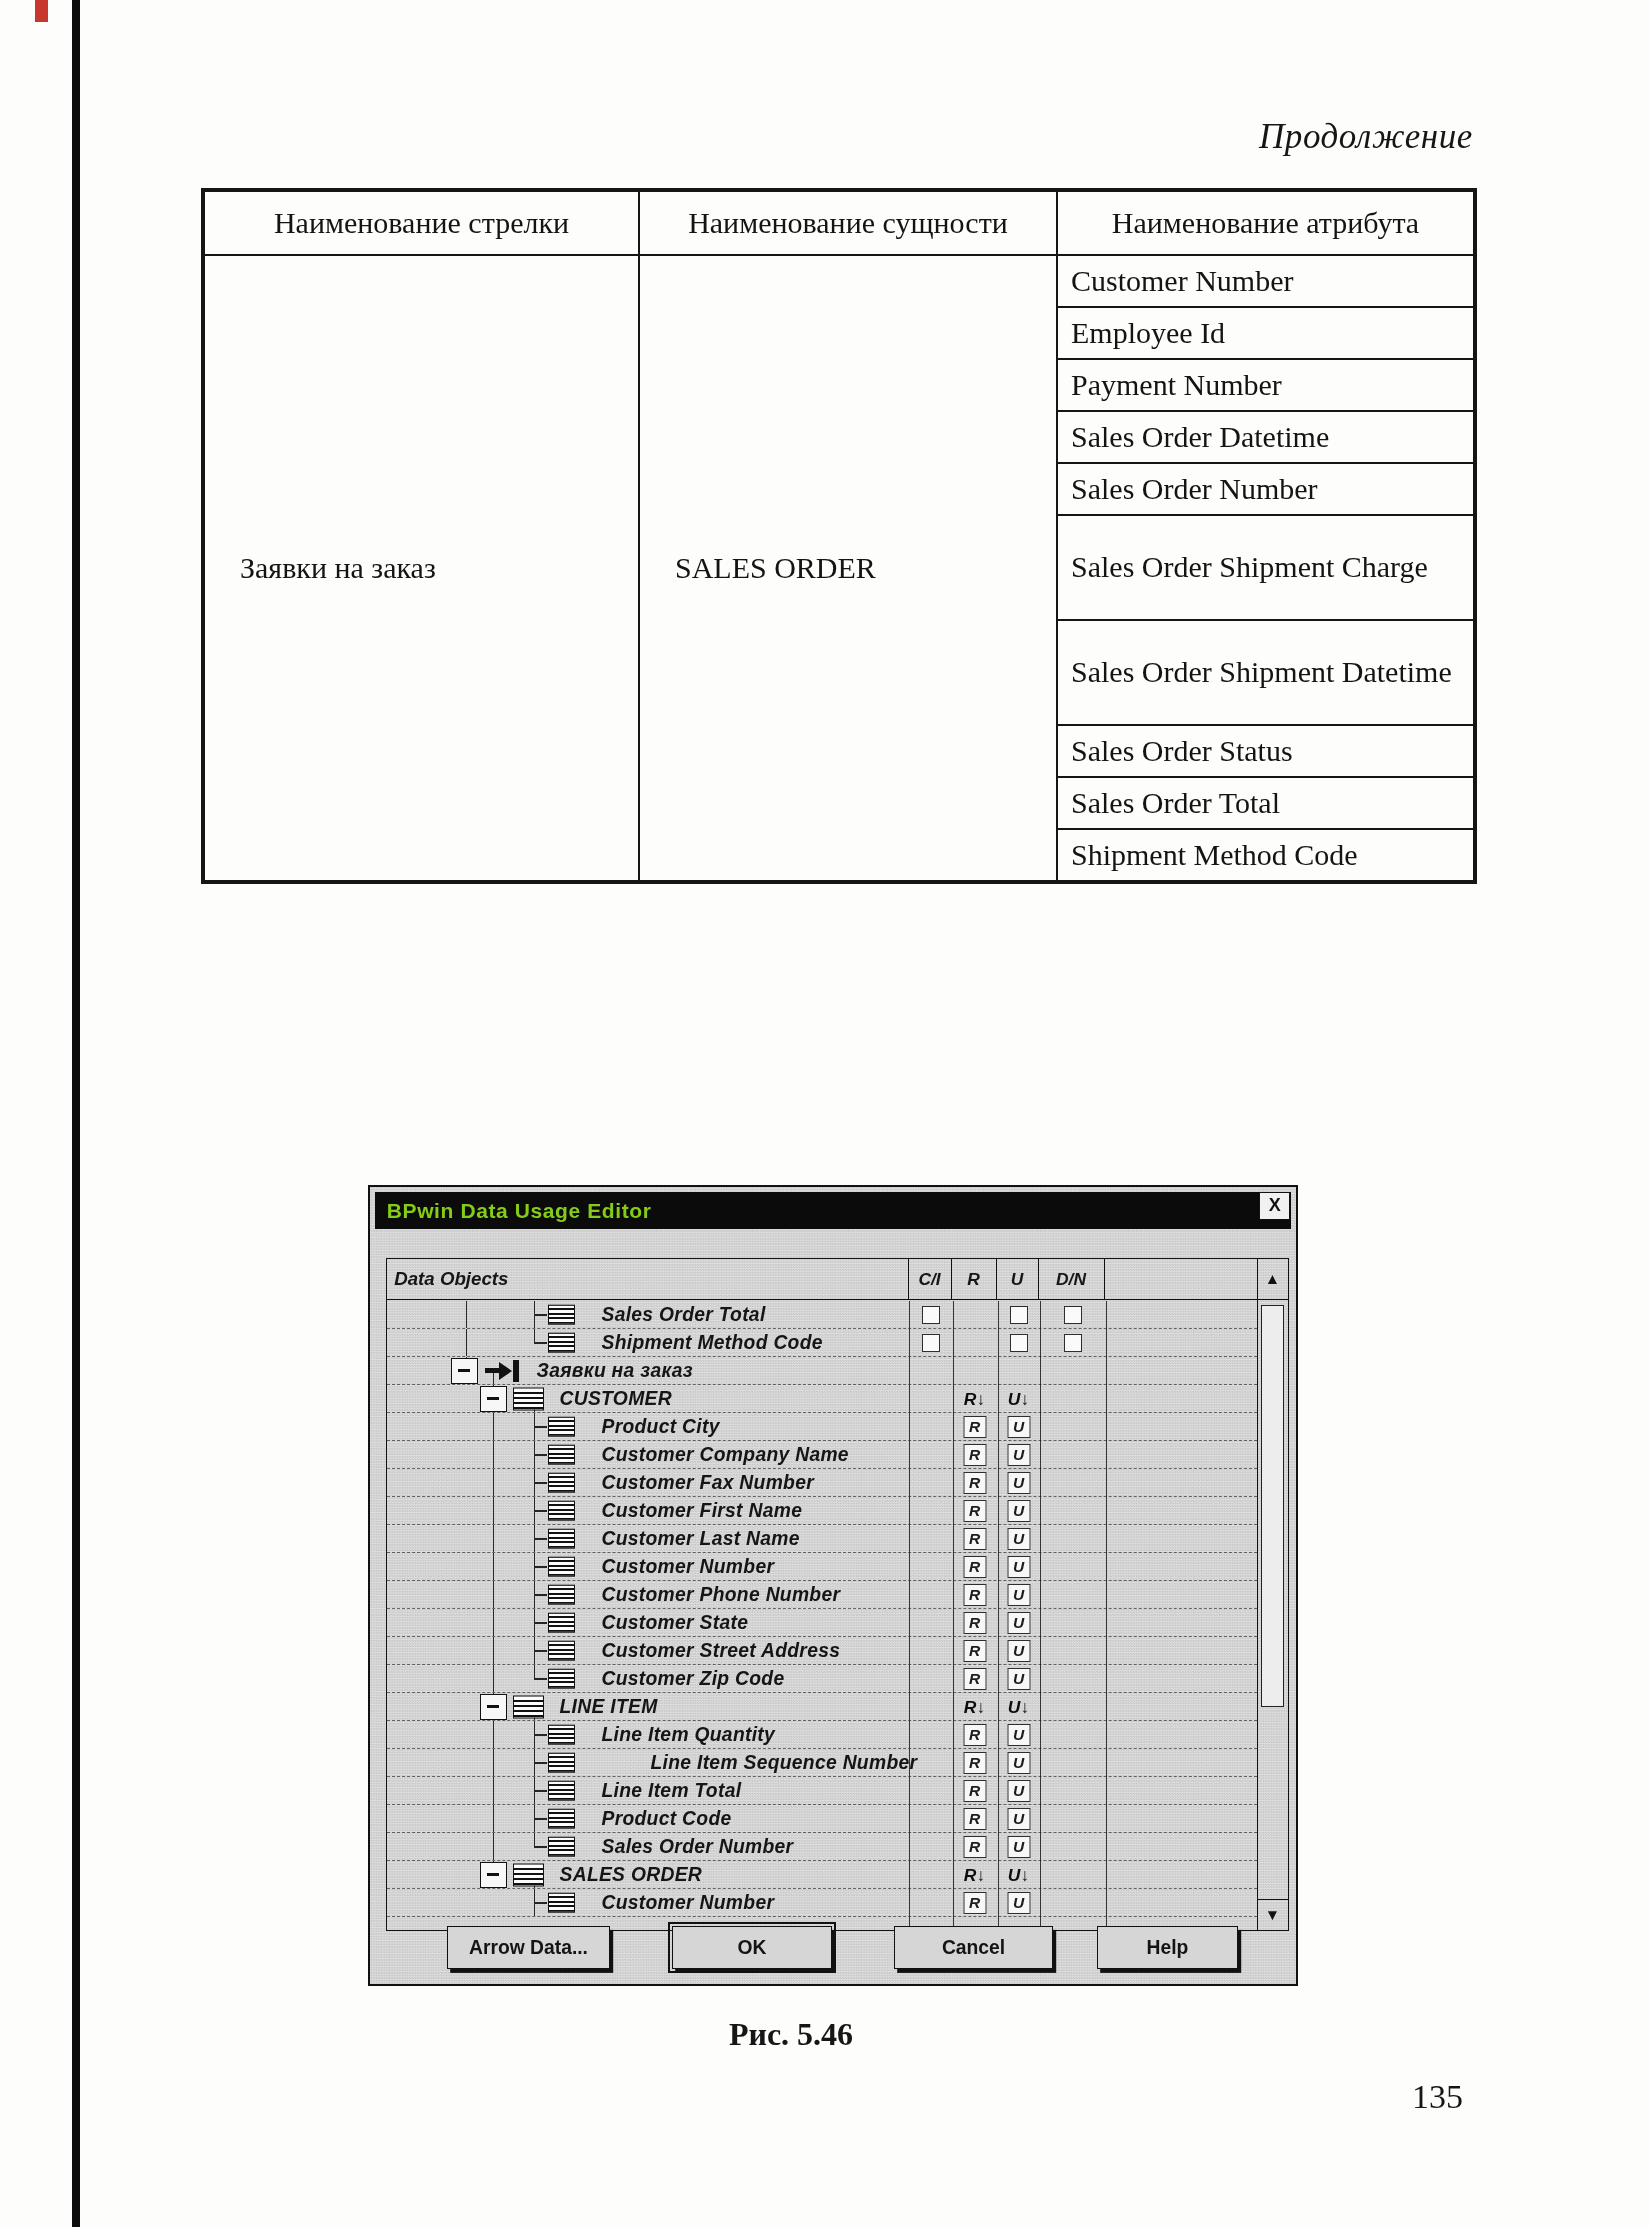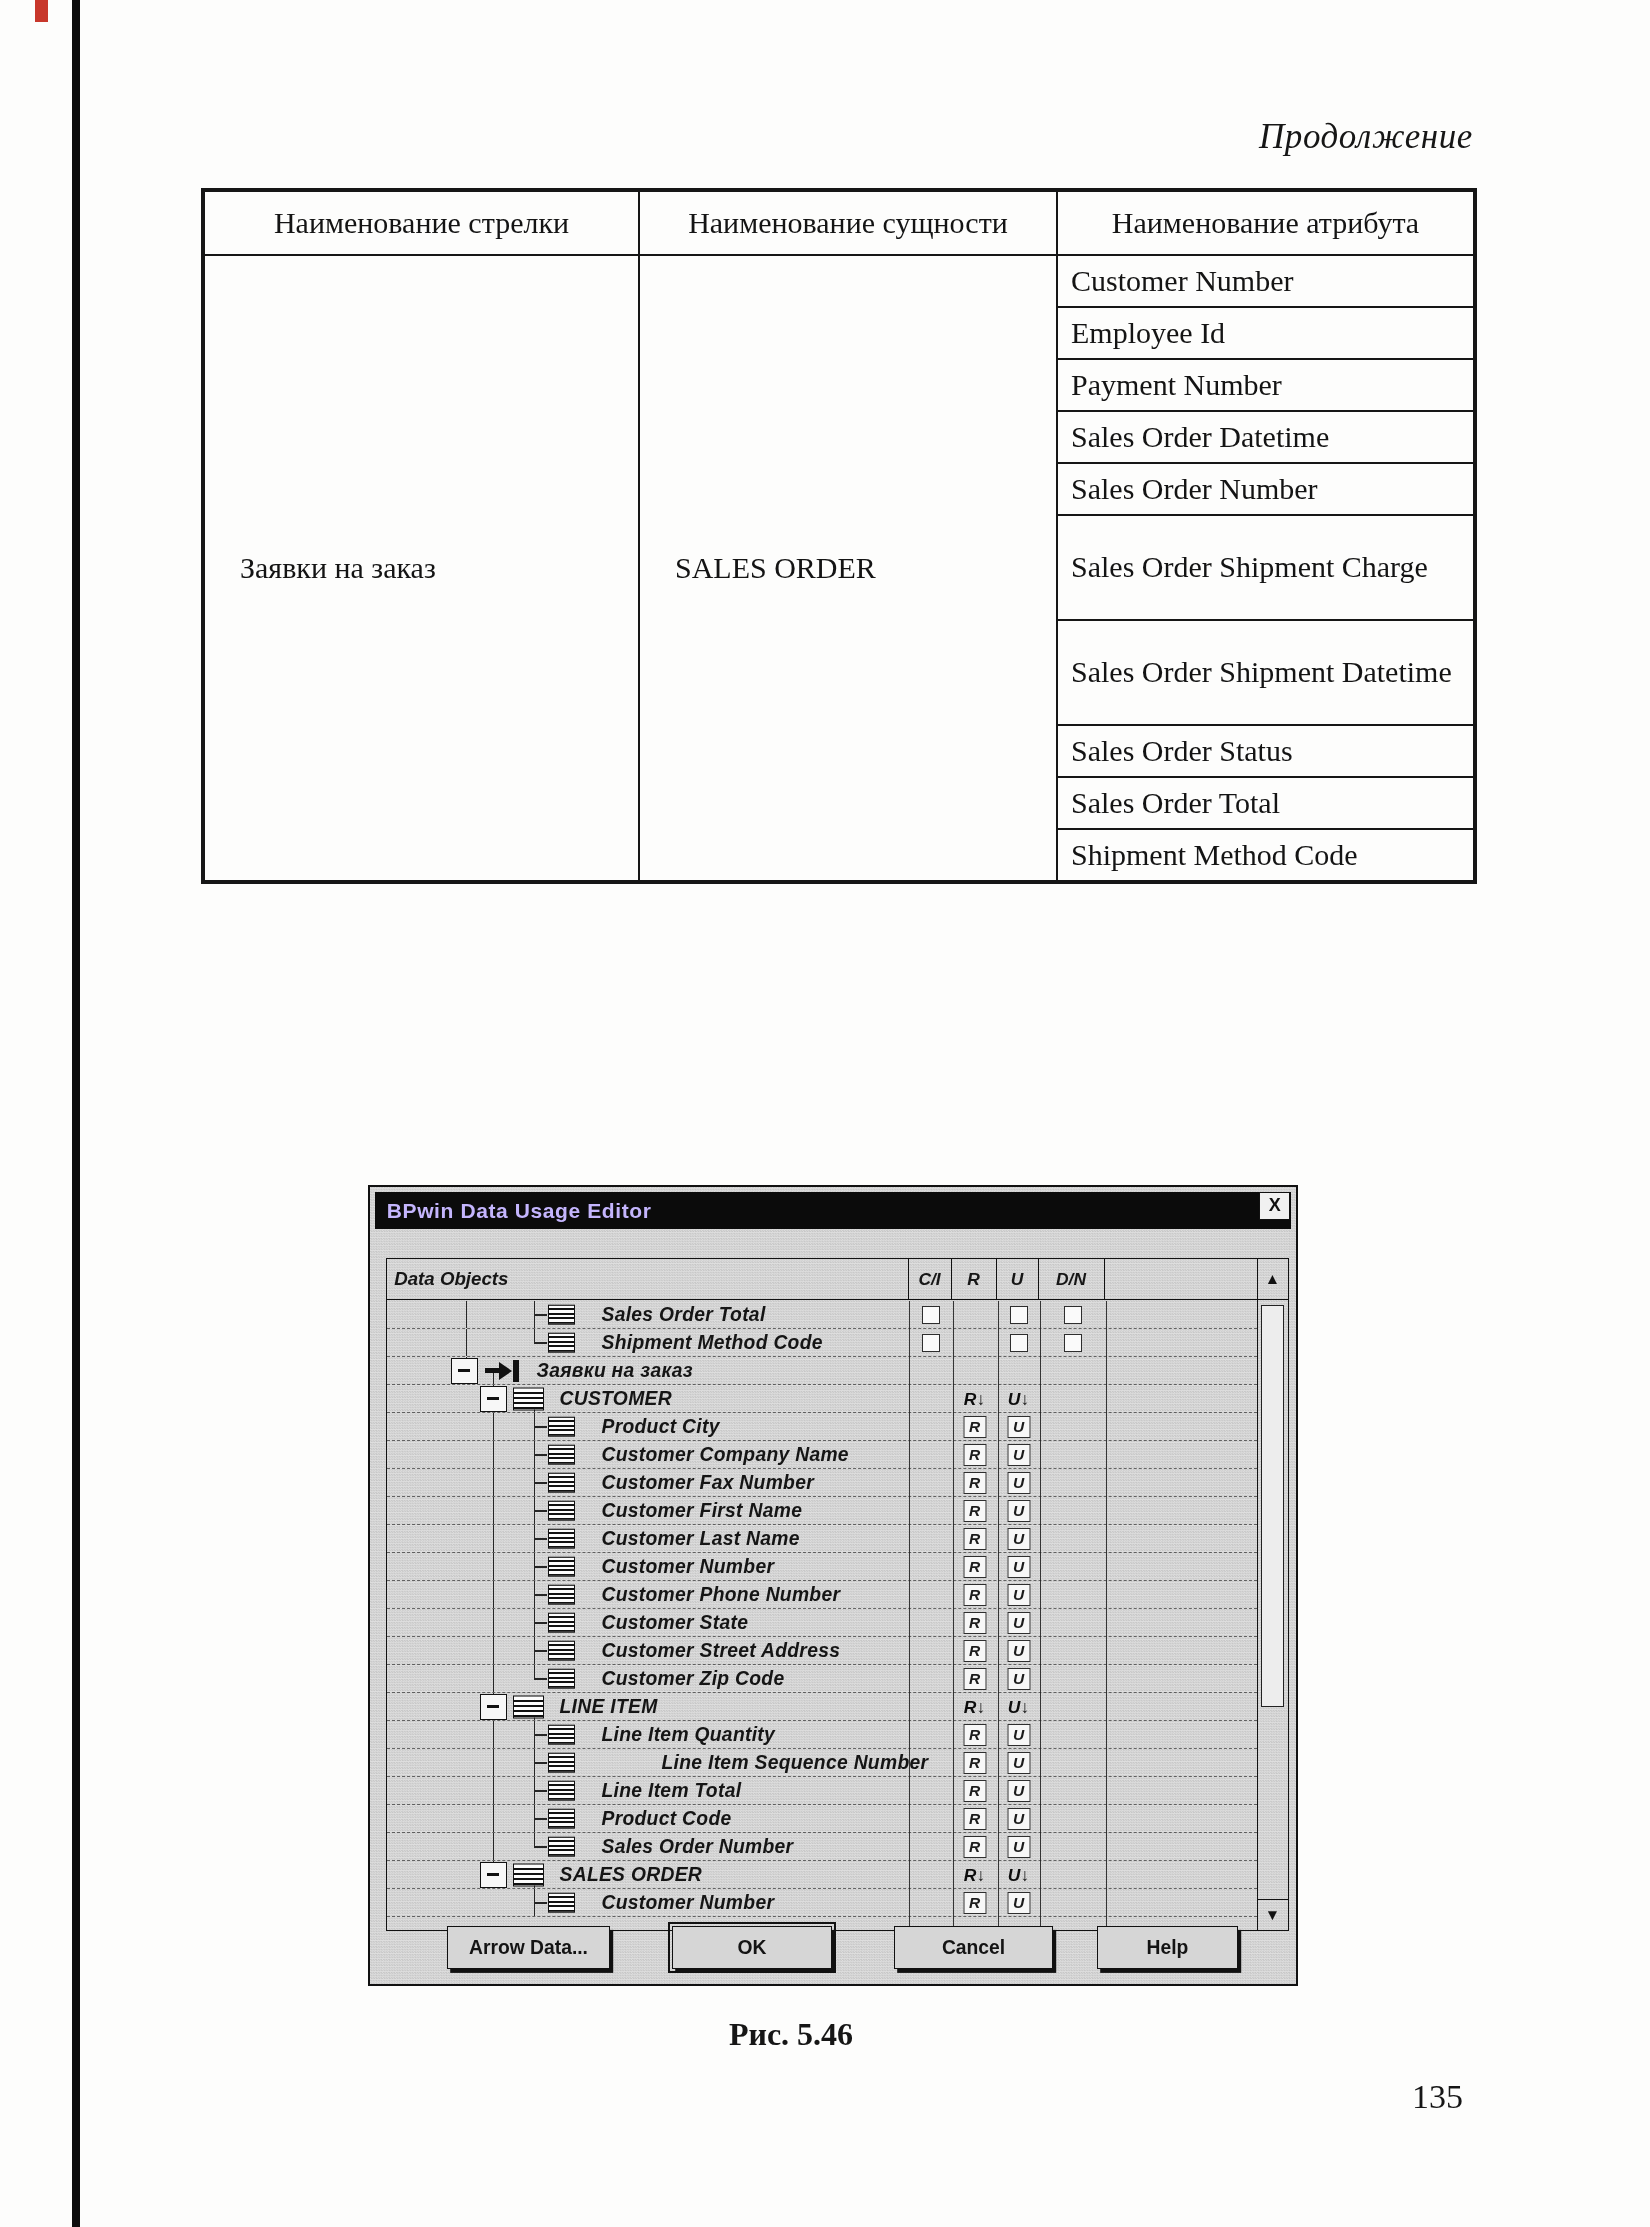--- a/index.html
+++ b/index.html
@@ -30,21 +30,21 @@
     line-height:57px;text-align:justify;color:#121212;}
   #bodytext p{margin:0;text-indent:61px;}
 
   
   #dialog{position:absolute;left:368px;top:1185px;width:930px;height:801px;
     border:2.6px solid #111;box-sizing:border-box;
     background:repeating-conic-gradient(#c7c7c7 0% 25%,#dedede 0% 50%);background-size:2.6px 2.6px;
     font-family:"Liberation Sans",sans-serif;}
   #titlebar{position:absolute;left:5.2px;top:5.2px;right:5.2px;height:37px;background:#0b0b0b;
     display:flex;align-items:center;}
-  #dlg-title{color:#c4b5fd;font-size:21px;font-weight:700;margin-left:11.6px;letter-spacing:0.6px;
+  #dlg-title{color:#84cc16;font-size:21px;font-weight:700;margin-left:11.6px;letter-spacing:0.6px;
     white-space:nowrap;}
   #close-btn{position:absolute;right:5.8px;top:4.5px;width:31px;height:28px;background:#f1f1f1;
     border:1.9px solid #111;box-sizing:border-box;display:flex;align-items:center;justify-content:center;
     font-size:18px;font-weight:800;color:#111;}
 
   #dlist{position:absolute;left:15.5px;top:71px;width:903px;height:673px;border:1.9px solid #111;
     box-sizing:border-box;font-style:italic;}
   
   #list-header{position:absolute;left:0;top:0;right:31px;height:40px;border-bottom:1.9px solid #111;
     display:flex;font-weight:700;color:#161616;}
@@ -340,21 +340,21 @@
             <div class="icon-attr" style="left: 161px;"></div>
             <span class="dlg-label" style="left: 215px;">Line Item Quantity</span>
             <div class="mk-box" style="left: 588px;">R</div>
             <div class="mk-box" style="left: 632px;">U</div>
           </div>
           <div class="dlg-row">
             <div class="tline " style="left: 106px;"></div>
             <div class="tline " style="left: 147px;"></div>
             <div class="tstub" style="left: 147px;"></div>
             <div class="icon-attr" style="left: 161px;"></div>
-            <span class="dlg-label" style="left: 227px; padding-left: 48px;">Line Item Sequence Number</span>
+            <span class="dlg-label" style="left: 216px; padding-left: 48px;">Line Item Sequence Number</span>
             <div class="mk-box" style="left: 588px;">R</div>
             <div class="mk-box" style="left: 632px;">U</div>
           </div>
           <div class="dlg-row">
             <div class="tline " style="left: 106px;"></div>
             <div class="tline " style="left: 147px;"></div>
             <div class="tstub" style="left: 147px;"></div>
             <div class="icon-attr" style="left: 161px;"></div>
             <span class="dlg-label" style="left: 215px;">Line Item Total</span>
             <div class="mk-box" style="left: 588px;">R</div>

